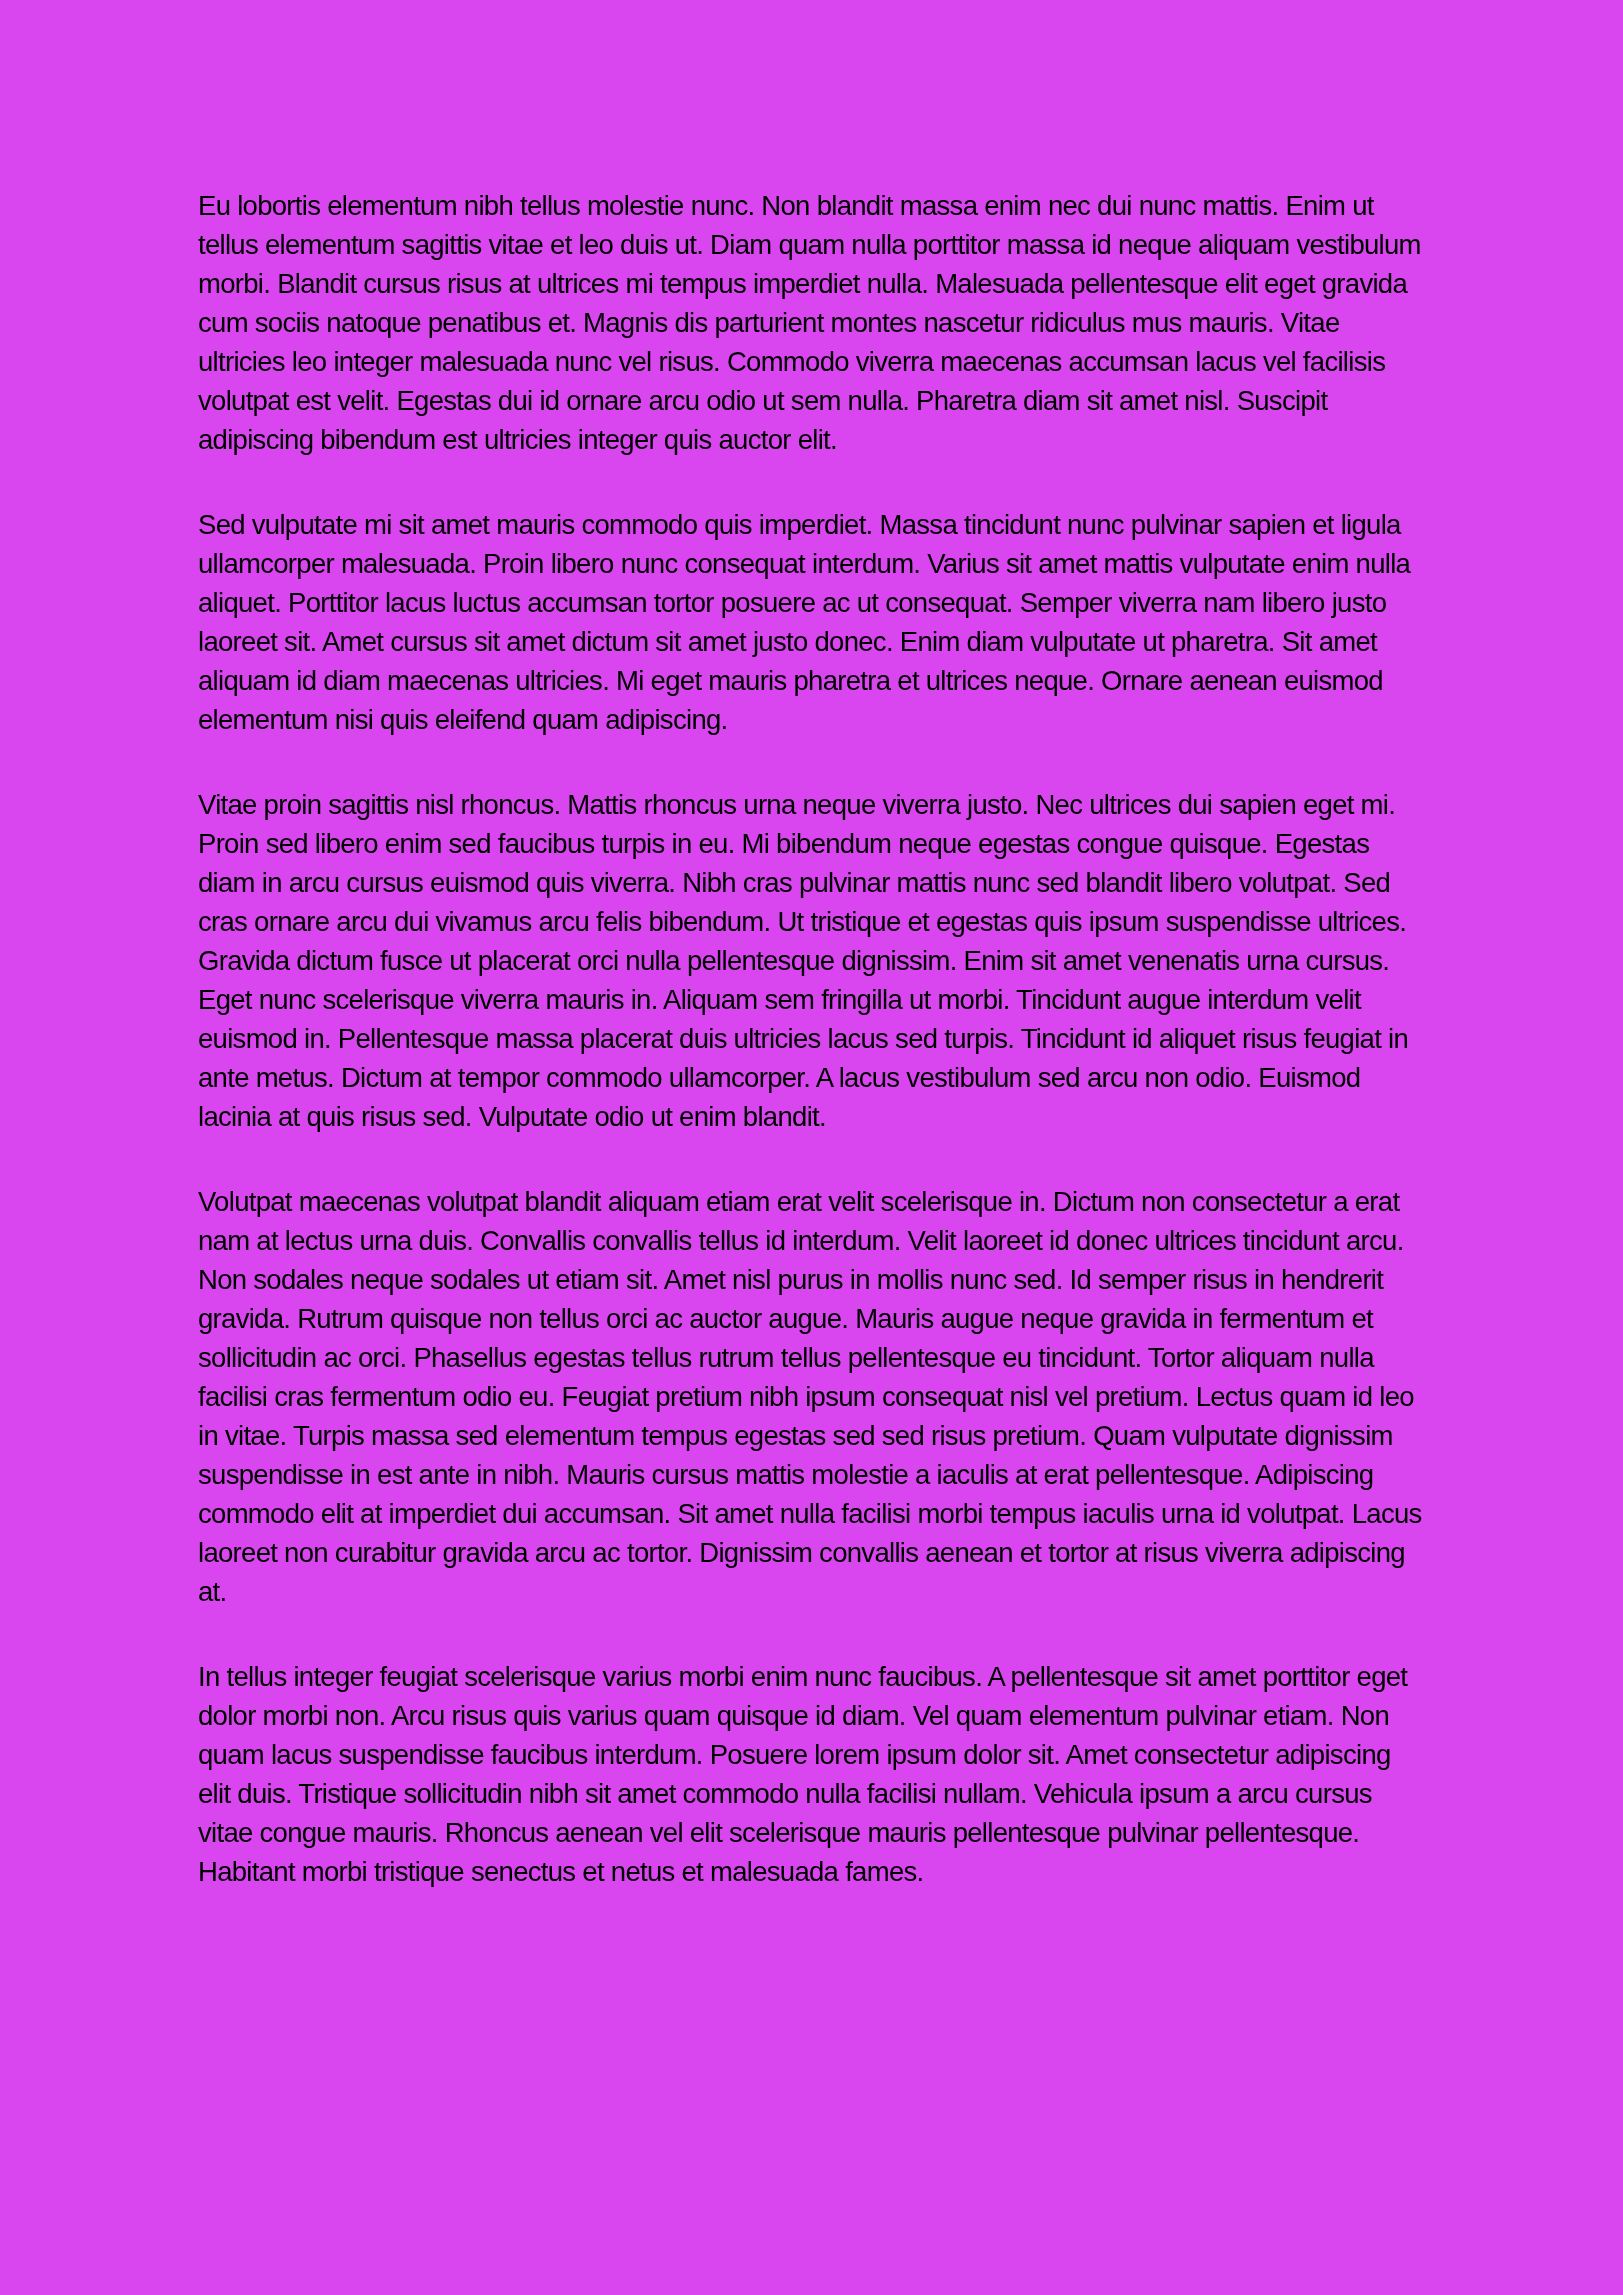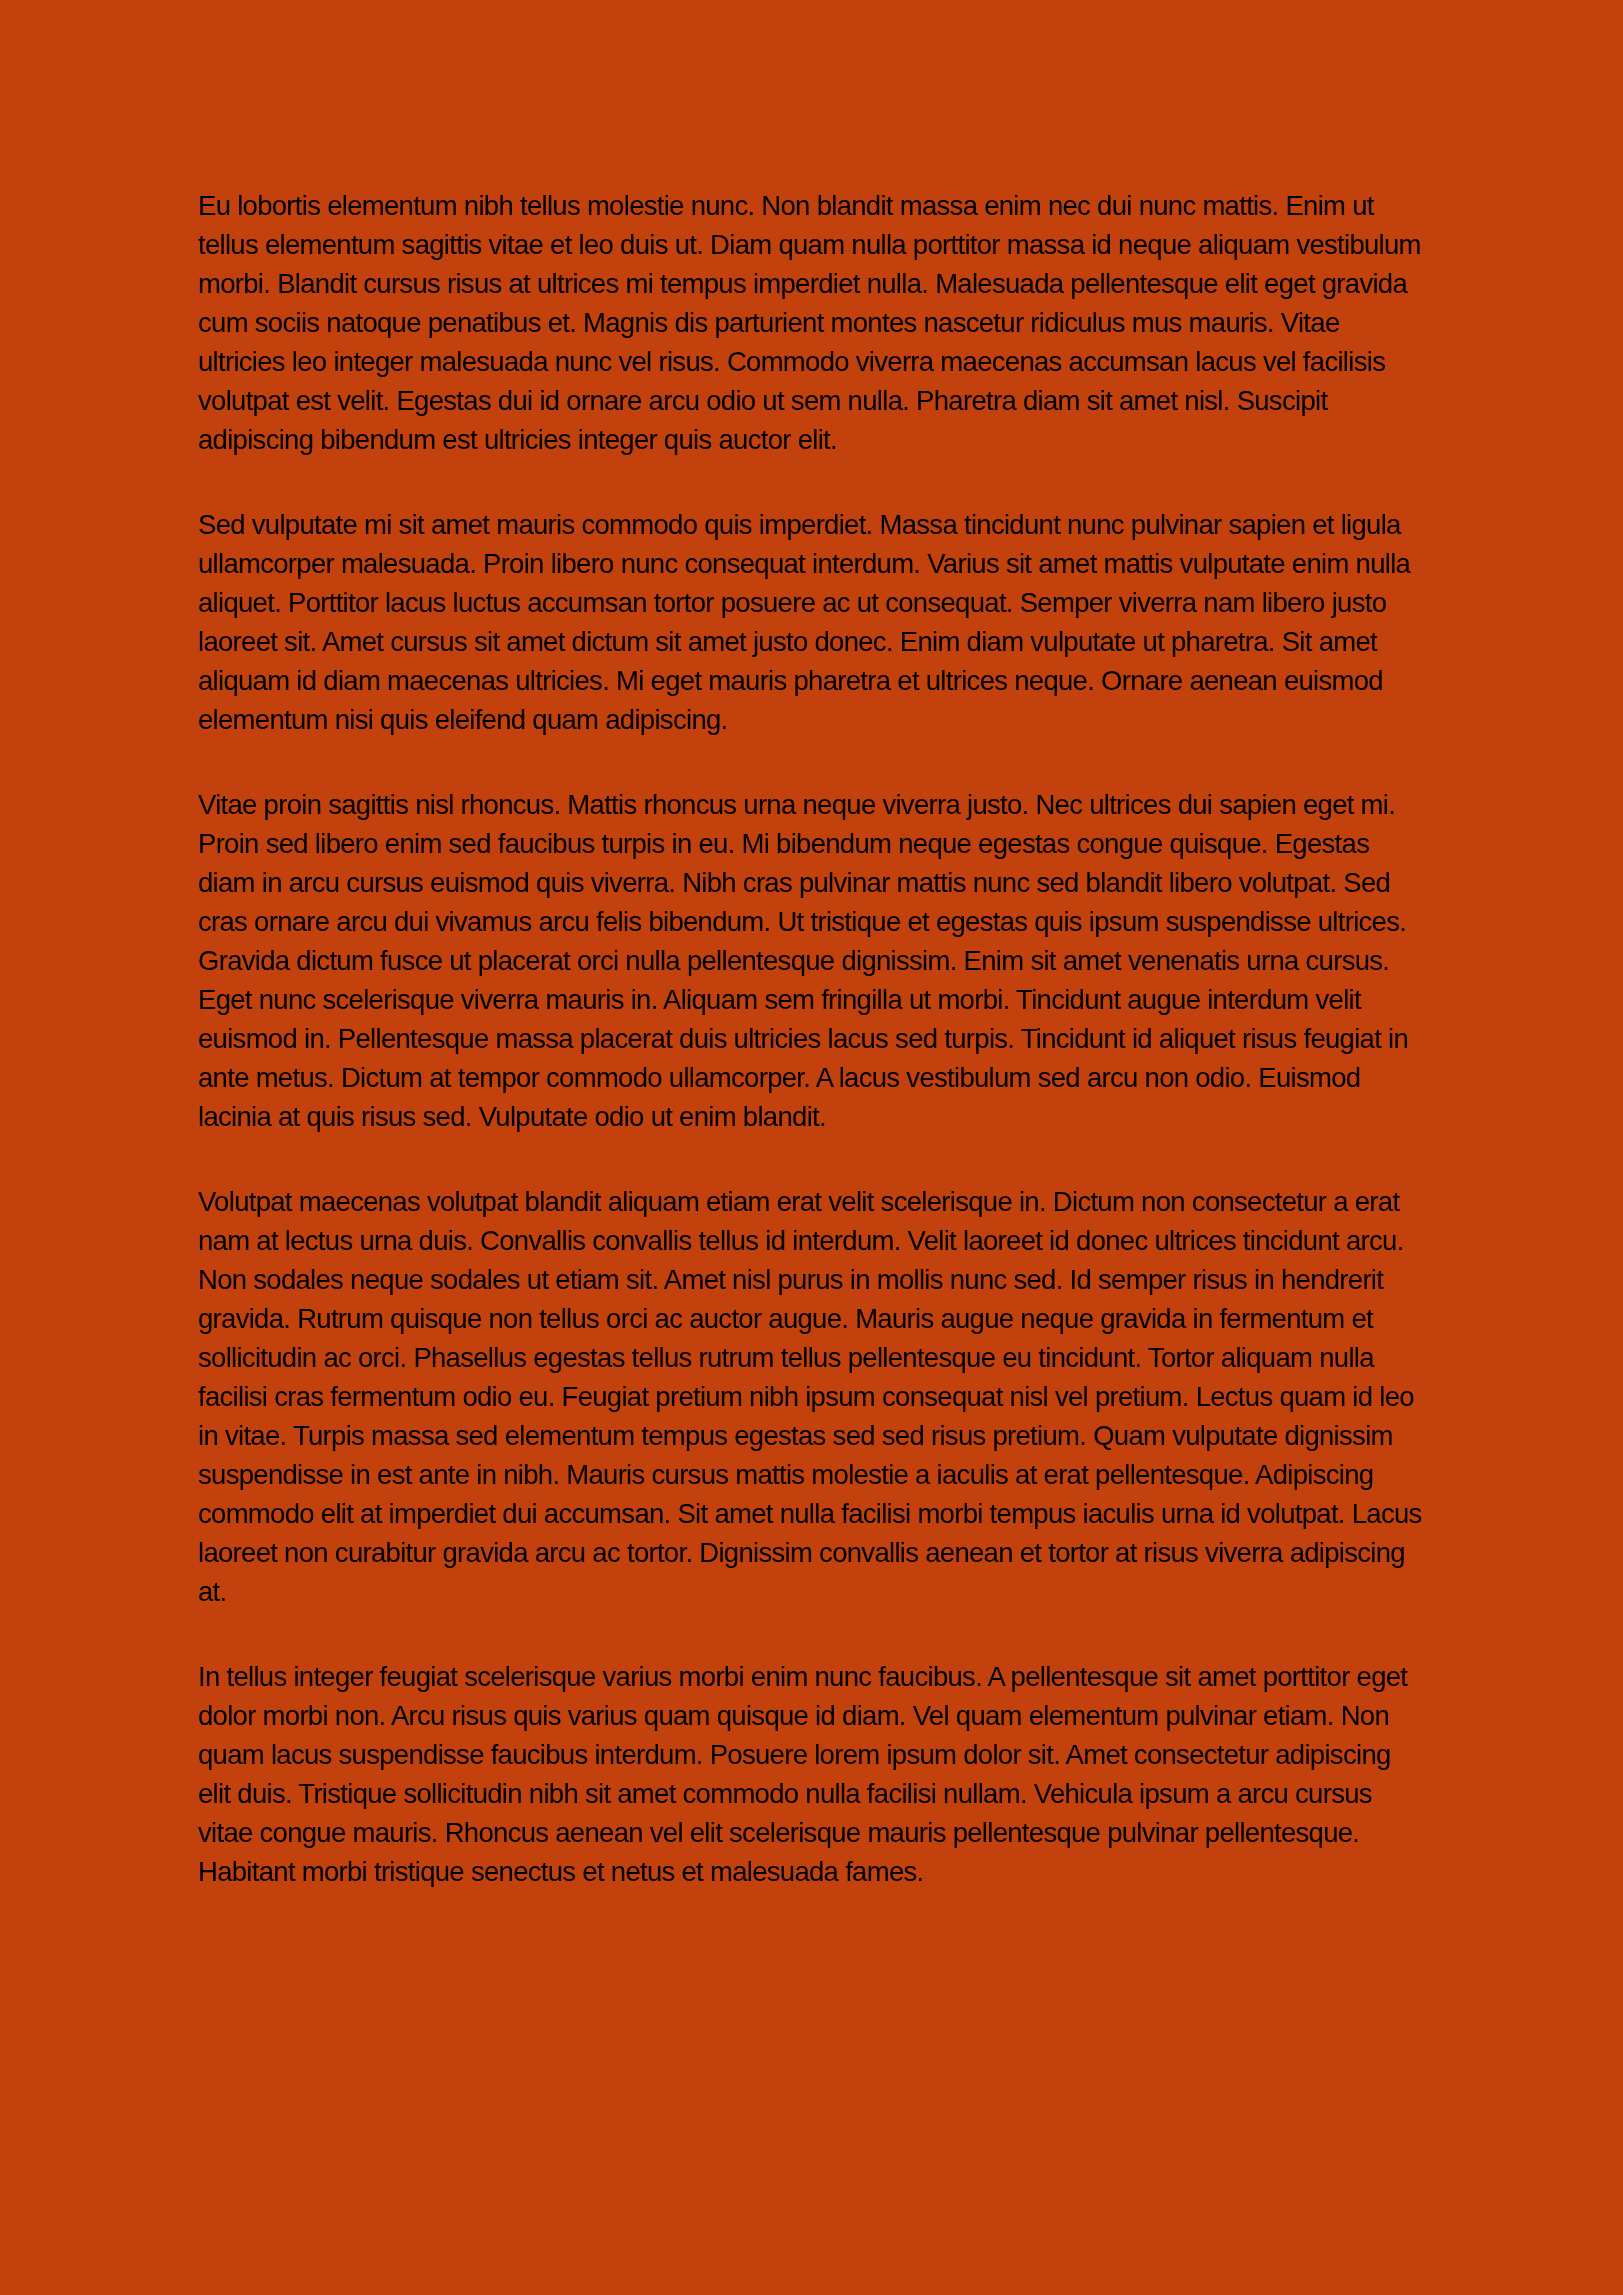--- a/index.html
+++ b/index.html
@@ -4,21 +4,21 @@
 <style>
   html, body {
     margin: 0;
     padding: 0;
     background: #ffffff;
   }
   .page {
     position: relative;
     width: 1623px;
     height: 2295px;
-    background: #c2410c;
+    background: #d946ef;
     box-sizing: border-box;
     padding: 186px 196px 183px 198px;
     overflow: hidden;
   }
   .doc-body {
     width: 1229px;
   }
   .doc-body p {
     font-family: "Liberation Sans", "DejaVu Sans", sans-serif;
     font-size: 27.5px;

